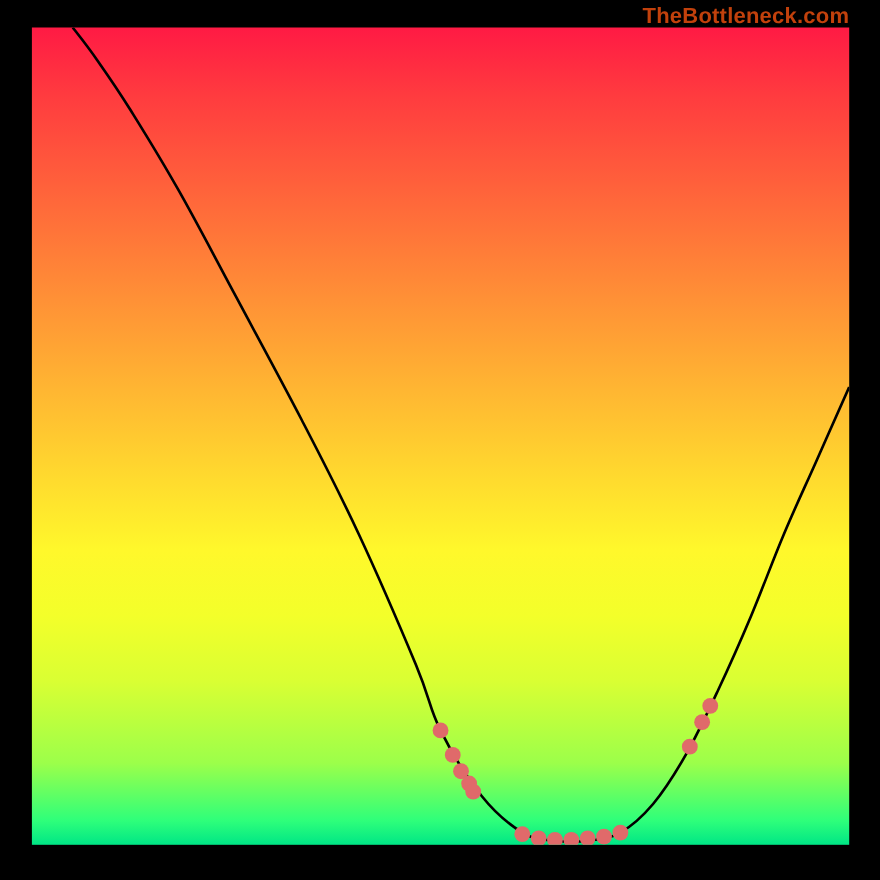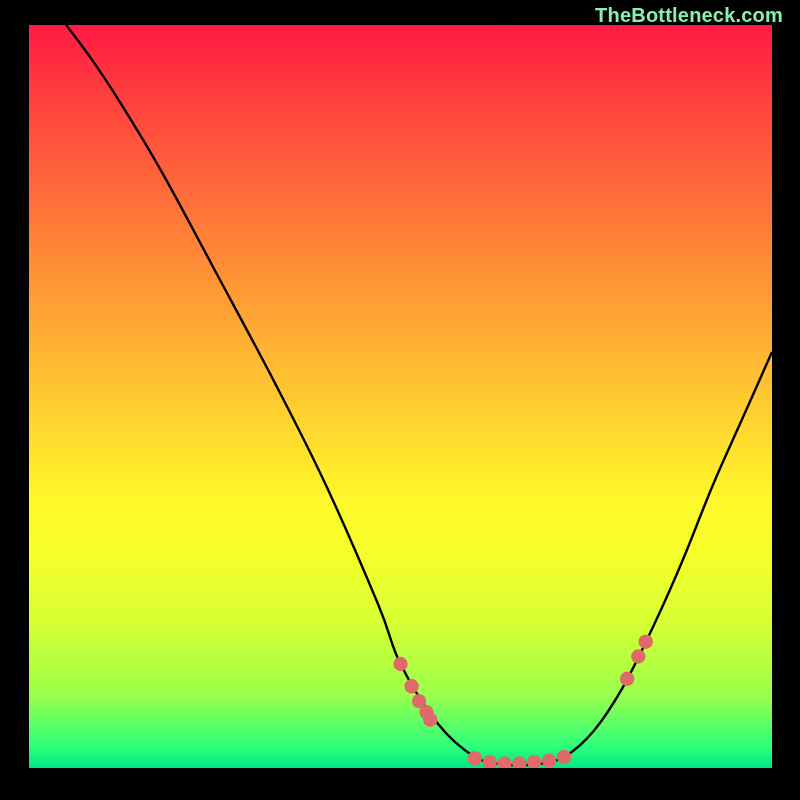--- a/index.html
+++ b/index.html
@@ -26,22 +26,22 @@
       #fff82b 64%,
       #f3ff2a 72%,
       #d9ff33 80%,
       #9cff4a 90%,
       #2fff7a 97%,
       #00e686 100%);
   }
   .attrib {
     position: absolute;
     top: 4px;
-    right: 17px;
-    color: #86efac;
+    right: 28px;
+    color: #c2410c;
     font-size: 20px;
     font-weight: 600;
     letter-spacing: 0.2px;
   }
   svg.plot {
     position: absolute;
     left: 29px;
     top: 25px;
     width: 743px;
     height: 743px;

